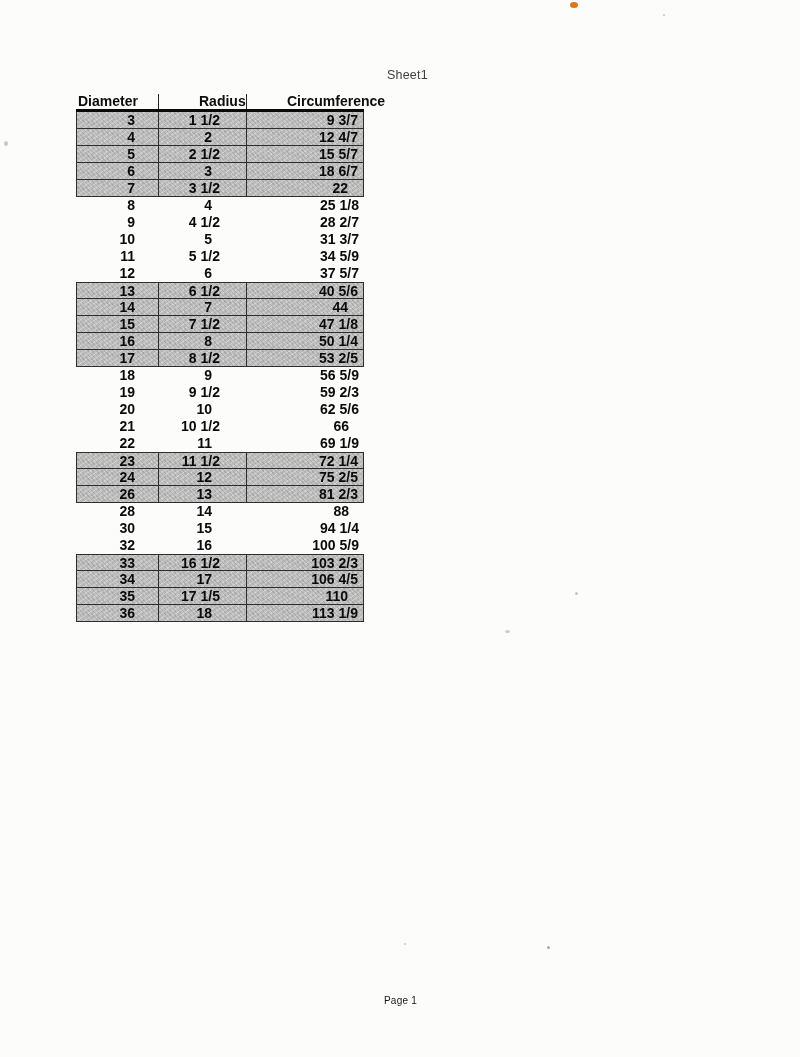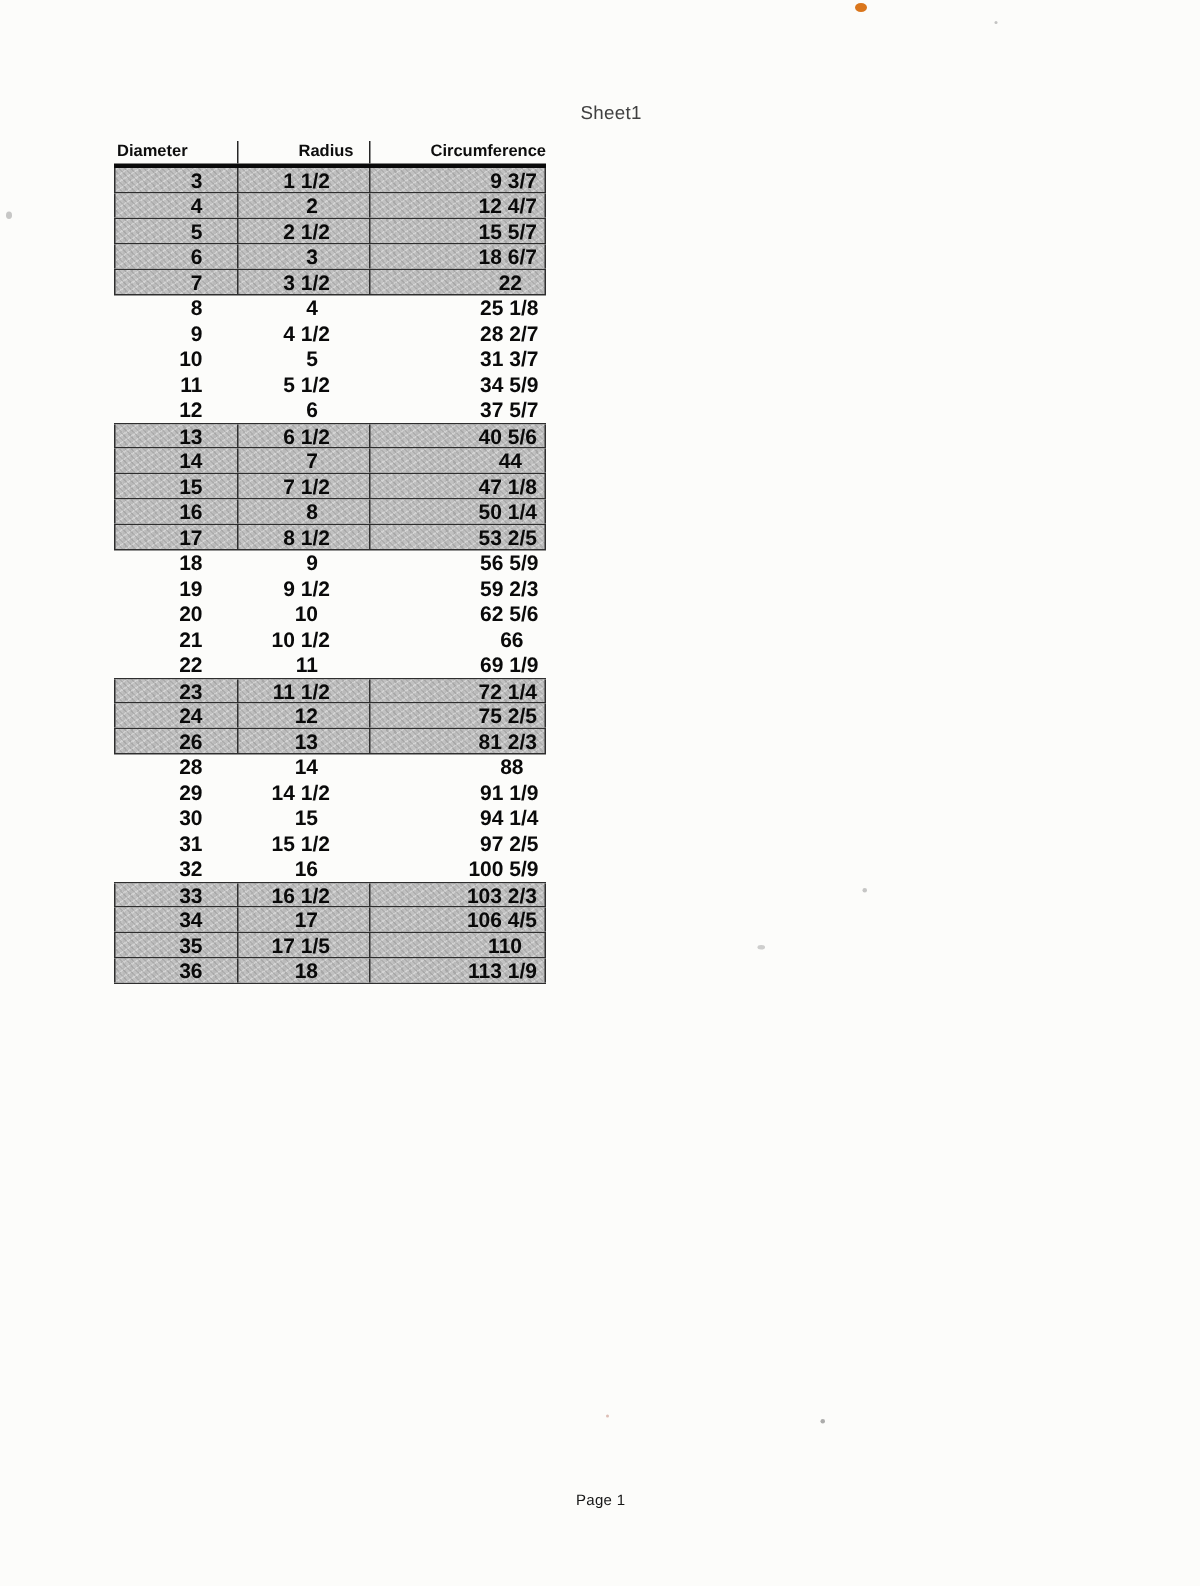--- a/index.html
+++ b/index.html
@@ -26,21 +26,21 @@
 
   .sheet-table{
     position:absolute;left:76px;top:94px;width:288px;
   }
   .thead{
     display:flex;height:15px;
     border-bottom:3px solid #0a0a0a;
   }
   .hcell{
     box-sizing:border-box;
-    font-size:11px;font-weight:700;line-height:14px;
+    font-size:14px;font-weight:700;line-height:14px;
     color:#0d0d0d;padding-left:2px;white-space:nowrap;
   }
   .c0{width:82px;}
   .c1{width:88px;}
   .c2{width:118px;}
   .hcell.c1,.hcell.c2{border-left:1px solid #262626;padding-left:40px;}
 
   .row{display:flex;height:17px;box-sizing:border-box;}
   .cell{
     box-sizing:border-box;
@@ -195,33 +195,23 @@
           <div class="cell c0 whole">26</div>
           <div class="cell c1 whole">13</div>
           <div class="cell c2">81 2/3</div>
         </div>
         <div class="row">
           <div class="cell c0 whole">28</div>
           <div class="cell c1 whole">14</div>
           <div class="cell c2 whole">88</div>
         </div>
         <div class="row">
-          <div class="cell c0 whole">29</div>
-          <div class="cell c1">14 1/2</div>
-          <div class="cell c2">91 1/9</div>
-        </div>
-        <div class="row">
           <div class="cell c0 whole">30</div>
           <div class="cell c1 whole">15</div>
           <div class="cell c2">94 1/4</div>
-        </div>
-        <div class="row">
-          <div class="cell c0 whole">31</div>
-          <div class="cell c1">15 1/2</div>
-          <div class="cell c2">97 2/5</div>
         </div>
         <div class="row">
           <div class="cell c0 whole">32</div>
           <div class="cell c1 whole">16</div>
           <div class="cell c2">100 5/9</div>
         </div>
         <div class="row shaded group-start">
           <div class="cell c0 whole">33</div>
           <div class="cell c1">16 1/2</div>
           <div class="cell c2">103 2/3</div>

